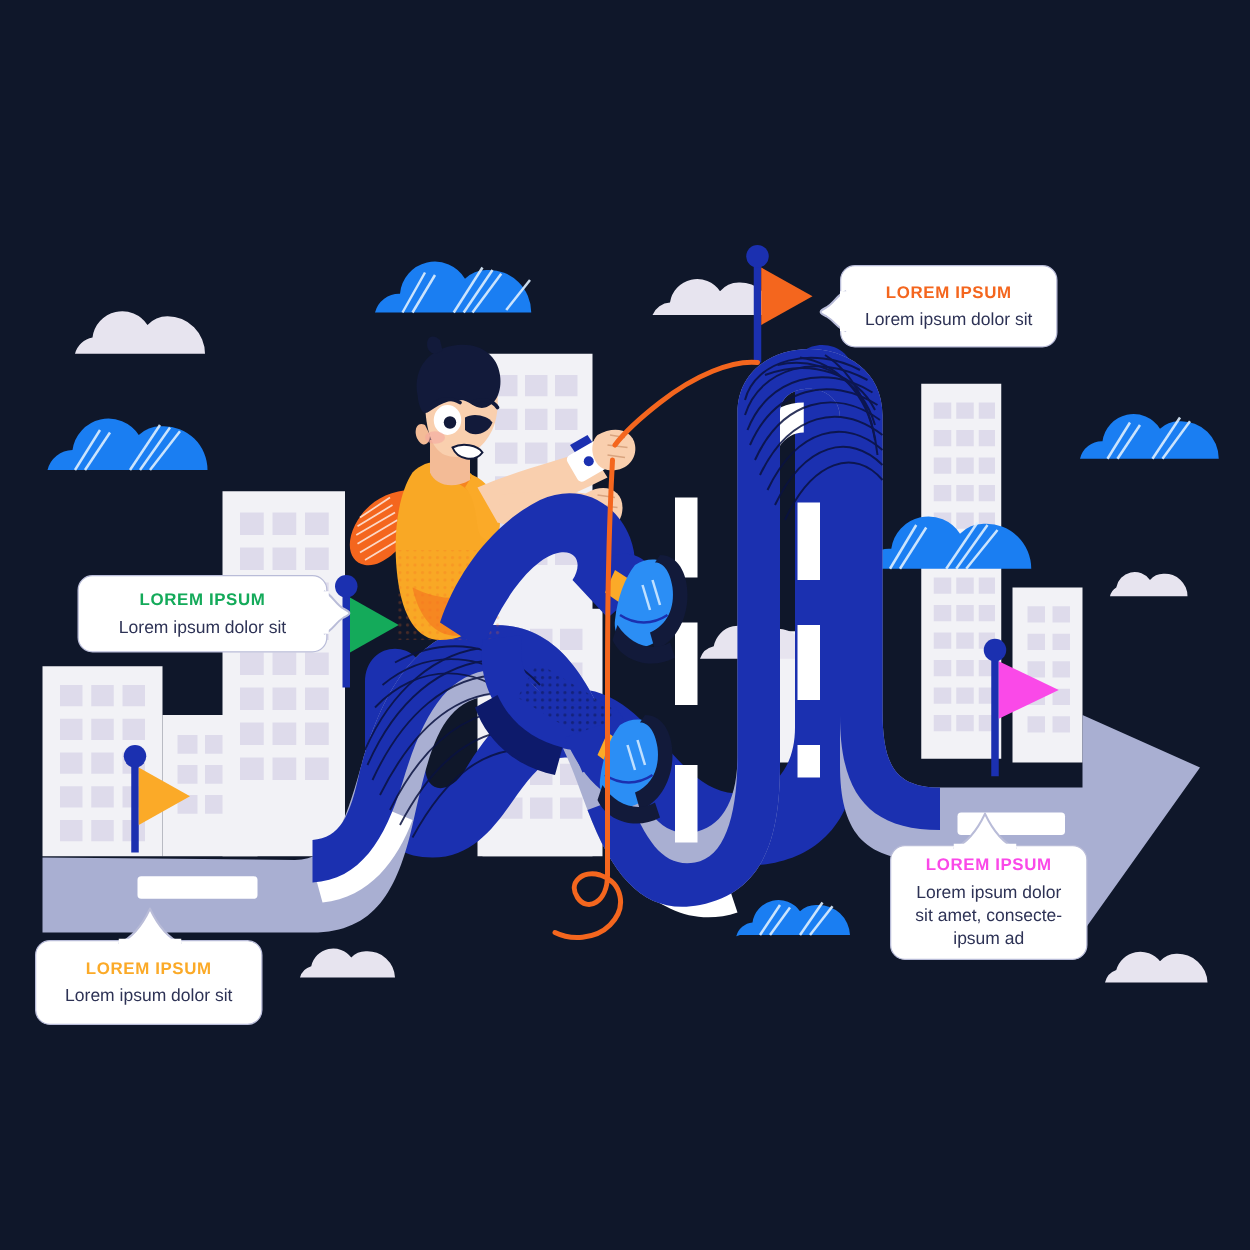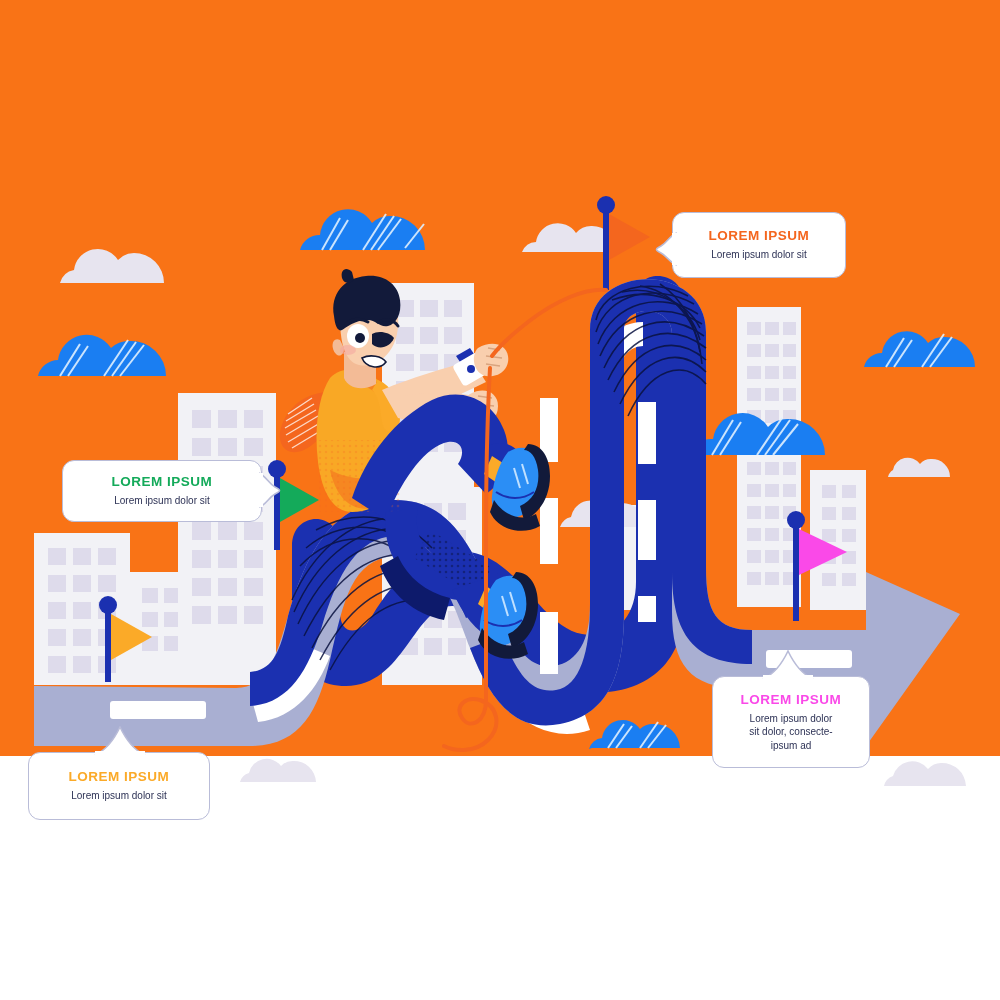--- a/index.html
+++ b/index.html
@@ -1,28 +1,28 @@
 <!DOCTYPE html>
 <html><head>
 <meta charset="utf-8">
 <style>
   html,body{margin:0;padding:0;background:#ffffff;}
   body{width:1000px;height:1000px;overflow:hidden;
        font-family:"Liberation Sans","DejaVu Sans",sans-serif;}
-  #stage{position:relative;width:1000px;height:756px;background:#f97316;}
+  #stage{position:relative;width:1000px;height:1000px;background:#0f172a;}
   #art{position:absolute;inset:0;}
 
   
   .callout{position:absolute;background:#ffffff;border:1.6px solid #b9bcd8;
            border-radius:12px;box-sizing:border-box;
            display:flex;flex-direction:column;align-items:center;
            justify-content:center;text-align:center;}
   .callout .ttl{font-size:13.5px;font-weight:bold;letter-spacing:.5px;
                 line-height:1.25;margin-bottom:3px;}
-  .callout .bdy{font-size:10px;color:#2d3255;line-height:1.32;
+  .callout .bdy{font-size:14px;color:#2d3255;line-height:1.32;
                 font-weight:400;}
   .c-top-right{left:672px;top:212px;width:174px;height:66px;}
   .c-mid-left {left:62px; top:460px;width:200px;height:62px;}
   .c-bot-left {left:28px; top:752px;width:182px;height:68px;}
   .c-bot-right{left:712px;top:676px;width:158px;height:92px;}
 </style>
 </head>
 <body>
 
 <div id="stage">
@@ -530,21 +530,21 @@
   <div class="bdy">Lorem ipsum dolor sit</div>
 </div>
 <svg style="position:absolute;left:94px;top:726px;width:52px;height:30px" viewBox="0 0 52 30">
   <path d="M1 29 C10 25 18 18 26 1 C34 18 42 25 51 29" fill="#ffffff" stroke="#b9bcd8" stroke-width="1.6"></path>
   <rect x="1" y="25" width="50" height="5" fill="#ffffff"></rect>
 </svg>
 
 <div class="callout c-bot-right">
   <div class="ttl" style="color:#fa49e8">LOREM IPSUM</div>
   <div class="bdy">Lorem ipsum dolor</div>
-  <div class="bdy">sit dolor, consecte-</div>
+  <div class="bdy">sit amet, consecte-</div>
   <div class="bdy">ipsum ad</div>
 </div>
 <svg style="position:absolute;left:762px;top:650px;width:52px;height:30px" viewBox="0 0 52 30">
   <path d="M1 29 C10 25 18 18 26 1 C34 18 42 25 51 29" fill="#ffffff" stroke="#b9bcd8" stroke-width="1.6"></path>
   <rect x="1" y="25" width="50" height="5" fill="#ffffff"></rect>
 </svg>
 
 </div>
 
 </body></html>

